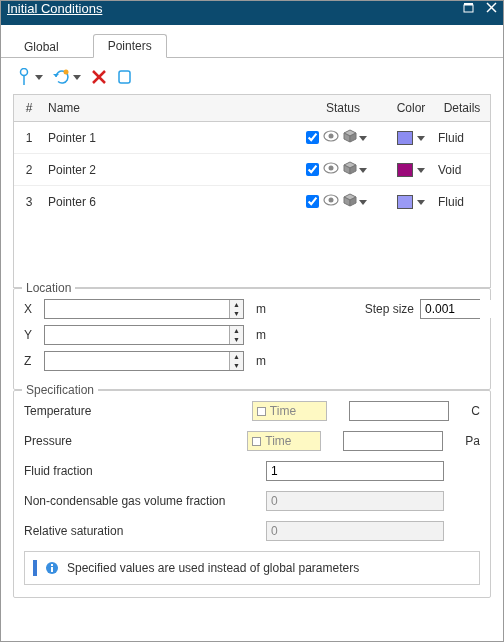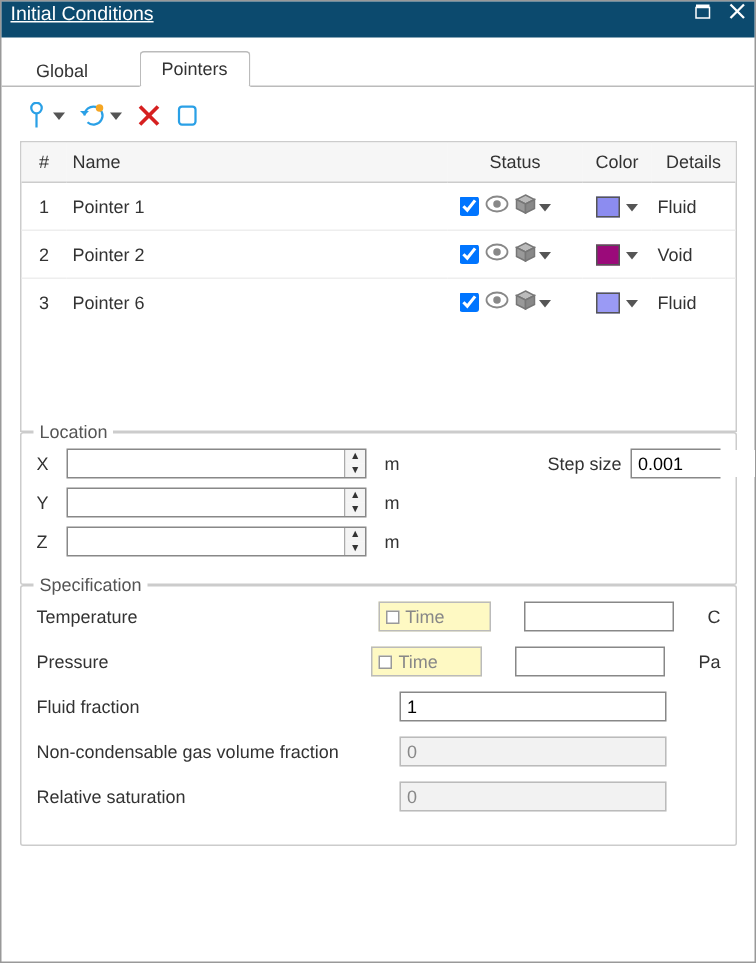--- a/index.html
+++ b/index.html
@@ -247,16 +247,27 @@
       <div class="specrow">
         <span class="speclabel">Non-condensable gas volume fraction</span>
         <input class="valbox wide" disabled="" value="0" style="">
       </div>
 
       <div class="specrow">
         <span class="speclabel">Relative saturation</span>
         <input class="valbox wide" disabled="" value="0" style="">
       </div>
 
+      <div class="note">
+        <span class="note-bar"></span>
+        <span class="info-icn">
+          <svg width="14" height="14" viewBox="0 0 14 14">
+              <circle cx="7" cy="7" r="6" fill="#3a8fe0"></circle>
+              <rect x="6" y="6" width="2" height="5" fill="#fff"></rect>
+              <rect x="6" y="3" width="2" height="2" fill="#fff"></rect>
+            </svg>
+        </span>
+        <span>Specified values are used instead of global parameters</span>
+      </div>
     </div>
 
   </div>
 </div>
 
 </body></html>

